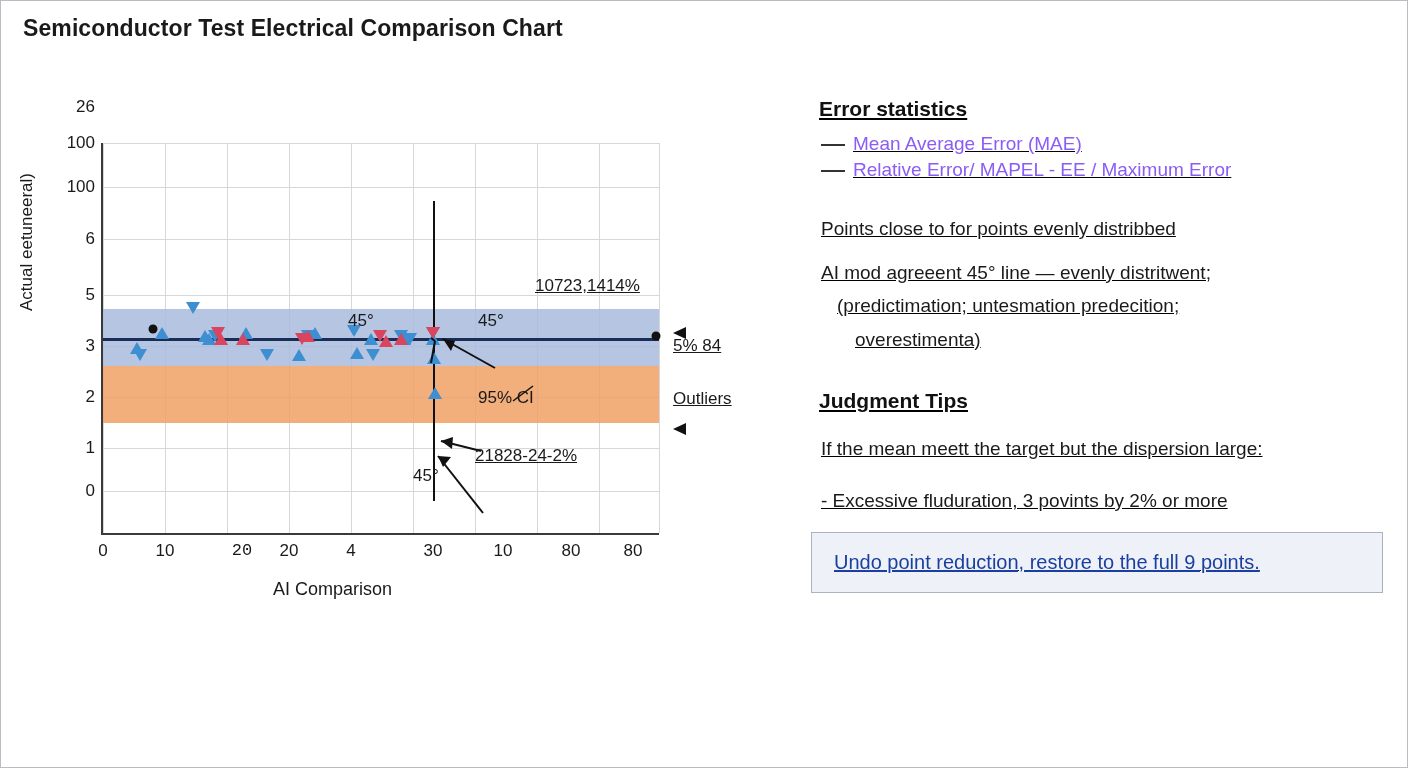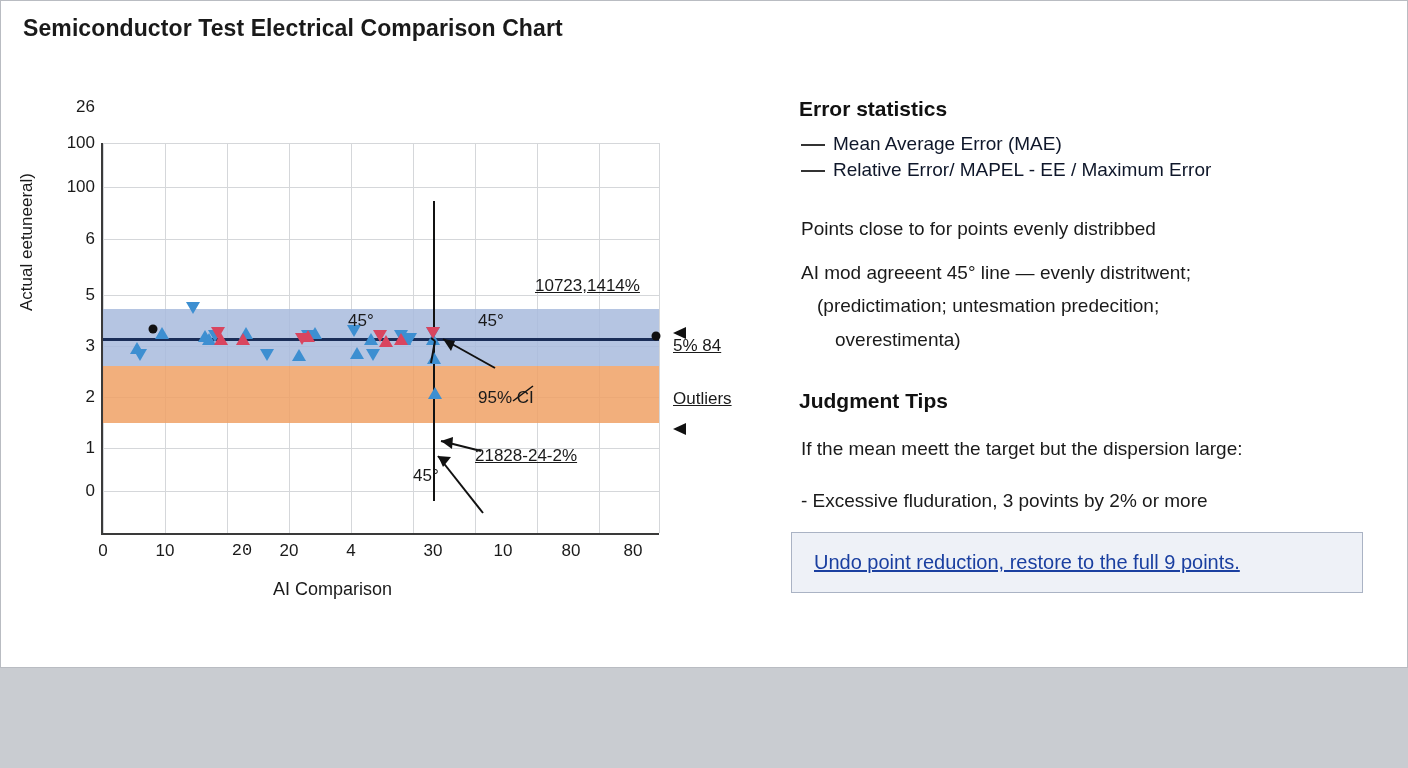--- a/index.html
+++ b/index.html
@@ -4,21 +4,21 @@
 <style>
   html, body {
     margin: 0;
     padding: 0;
     background: #c9ccd1;
     font-family: "Liberation Sans", sans-serif;
   }
   #page {
     position: relative;
     width: 1408px;
-    height: 668px;
+    height: 768px;
     background: #ffffff;
     border: 1px solid #b9bcc2;
     box-sizing: border-box;
     overflow: hidden;
   }
   #title {
     position: absolute;
     left: 22px;
     top: 14px;
     font-size: 23px;
@@ -165,33 +165,34 @@
     left: 0;
     top: 0;
     width: 730px;
     height: 510px;
     pointer-events: none;
   }
 
   
   #panel {
     position: absolute;
-    left: 790px;
+    left: 810px;
     top: 96px;
     width: 590px;
+    text-decoration: underline;
   }
   .p-head {
     font-size: 21px;
     font-weight: bold;
     color: #111111;
     margin: 0 0 12px 8px;
   }
   .p-legend {
     font-size: 19px;
-    color: #0f172a;
+    color: #8b5cf6;
     margin: 0 0 4px 10px;
     white-space: nowrap;
   }
   .p-dash {
     display: inline-block;
     width: 24px;
     border-top: 2px solid #333;
     vertical-align: middle;
     margin-right: 8px;
   }

